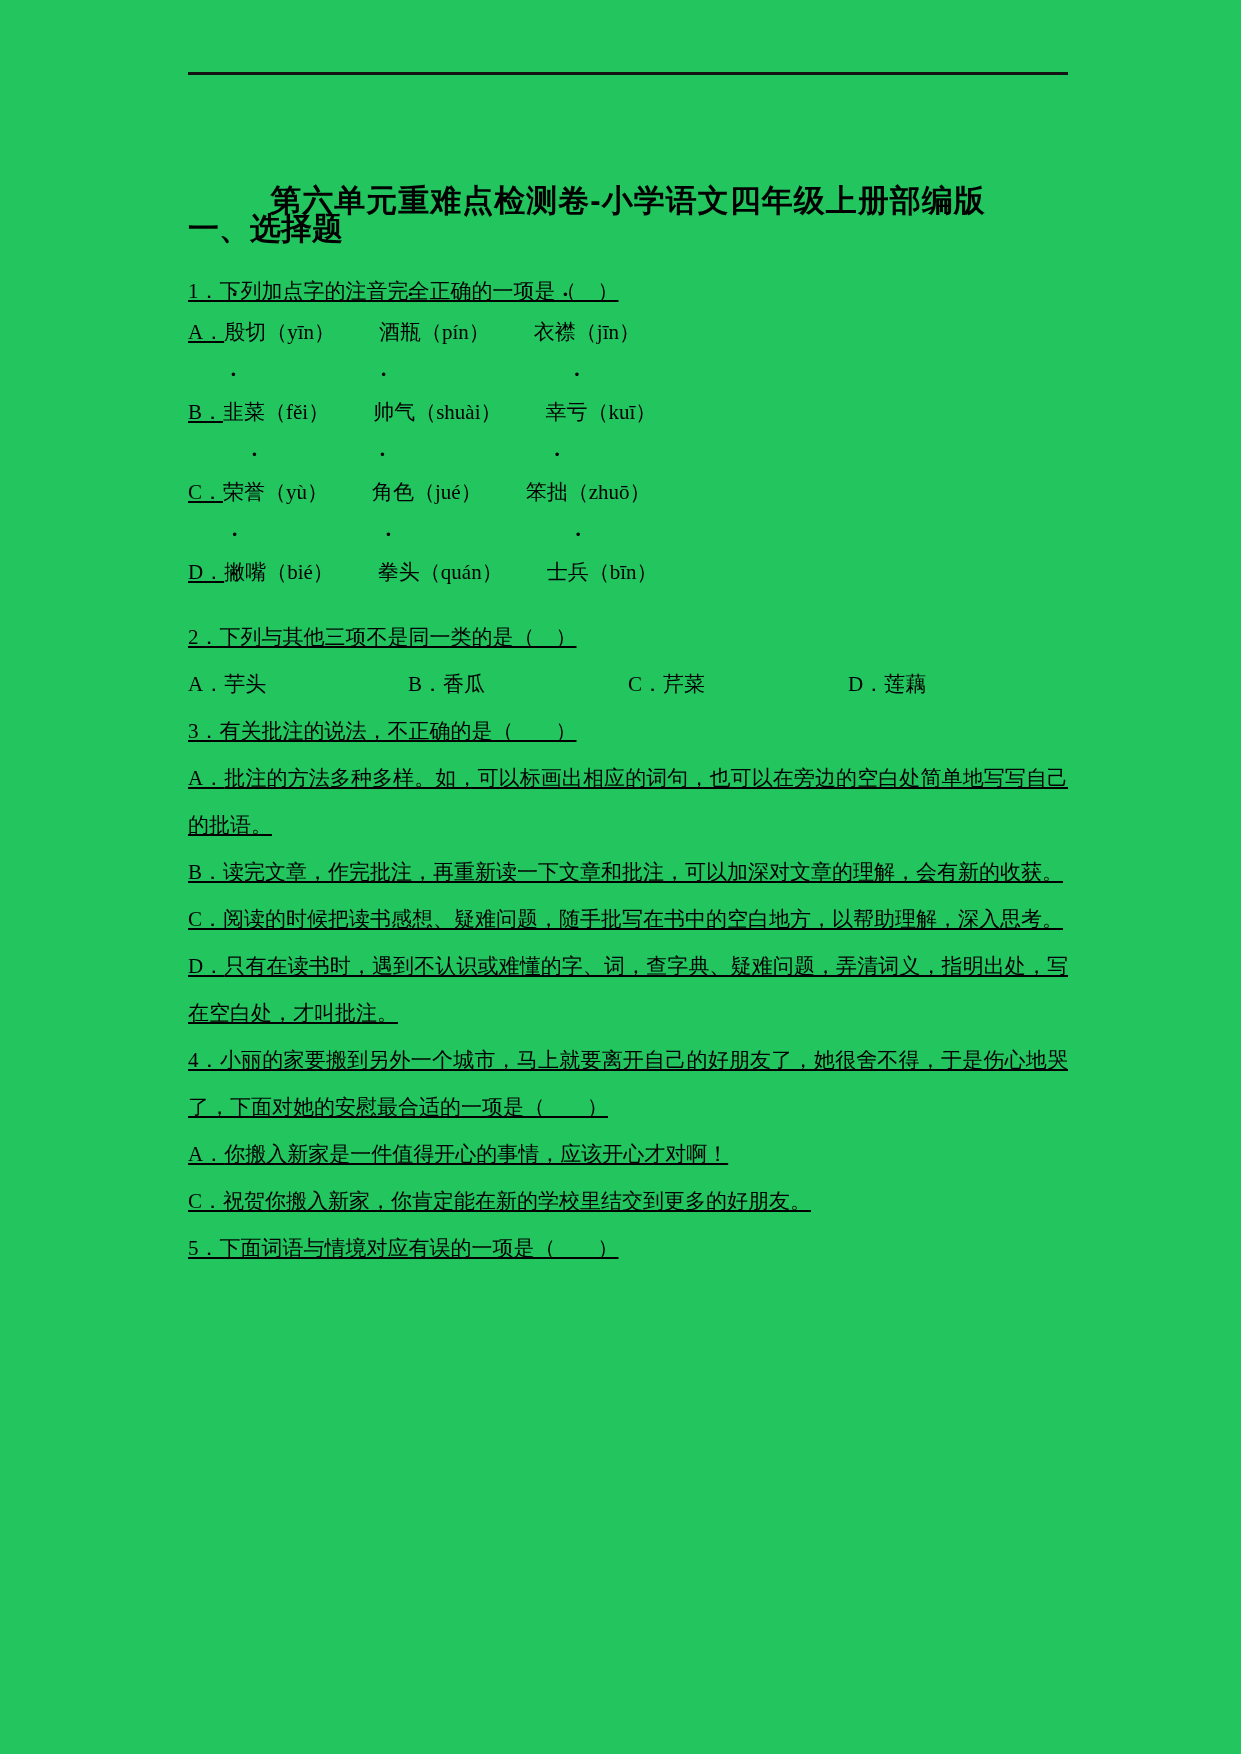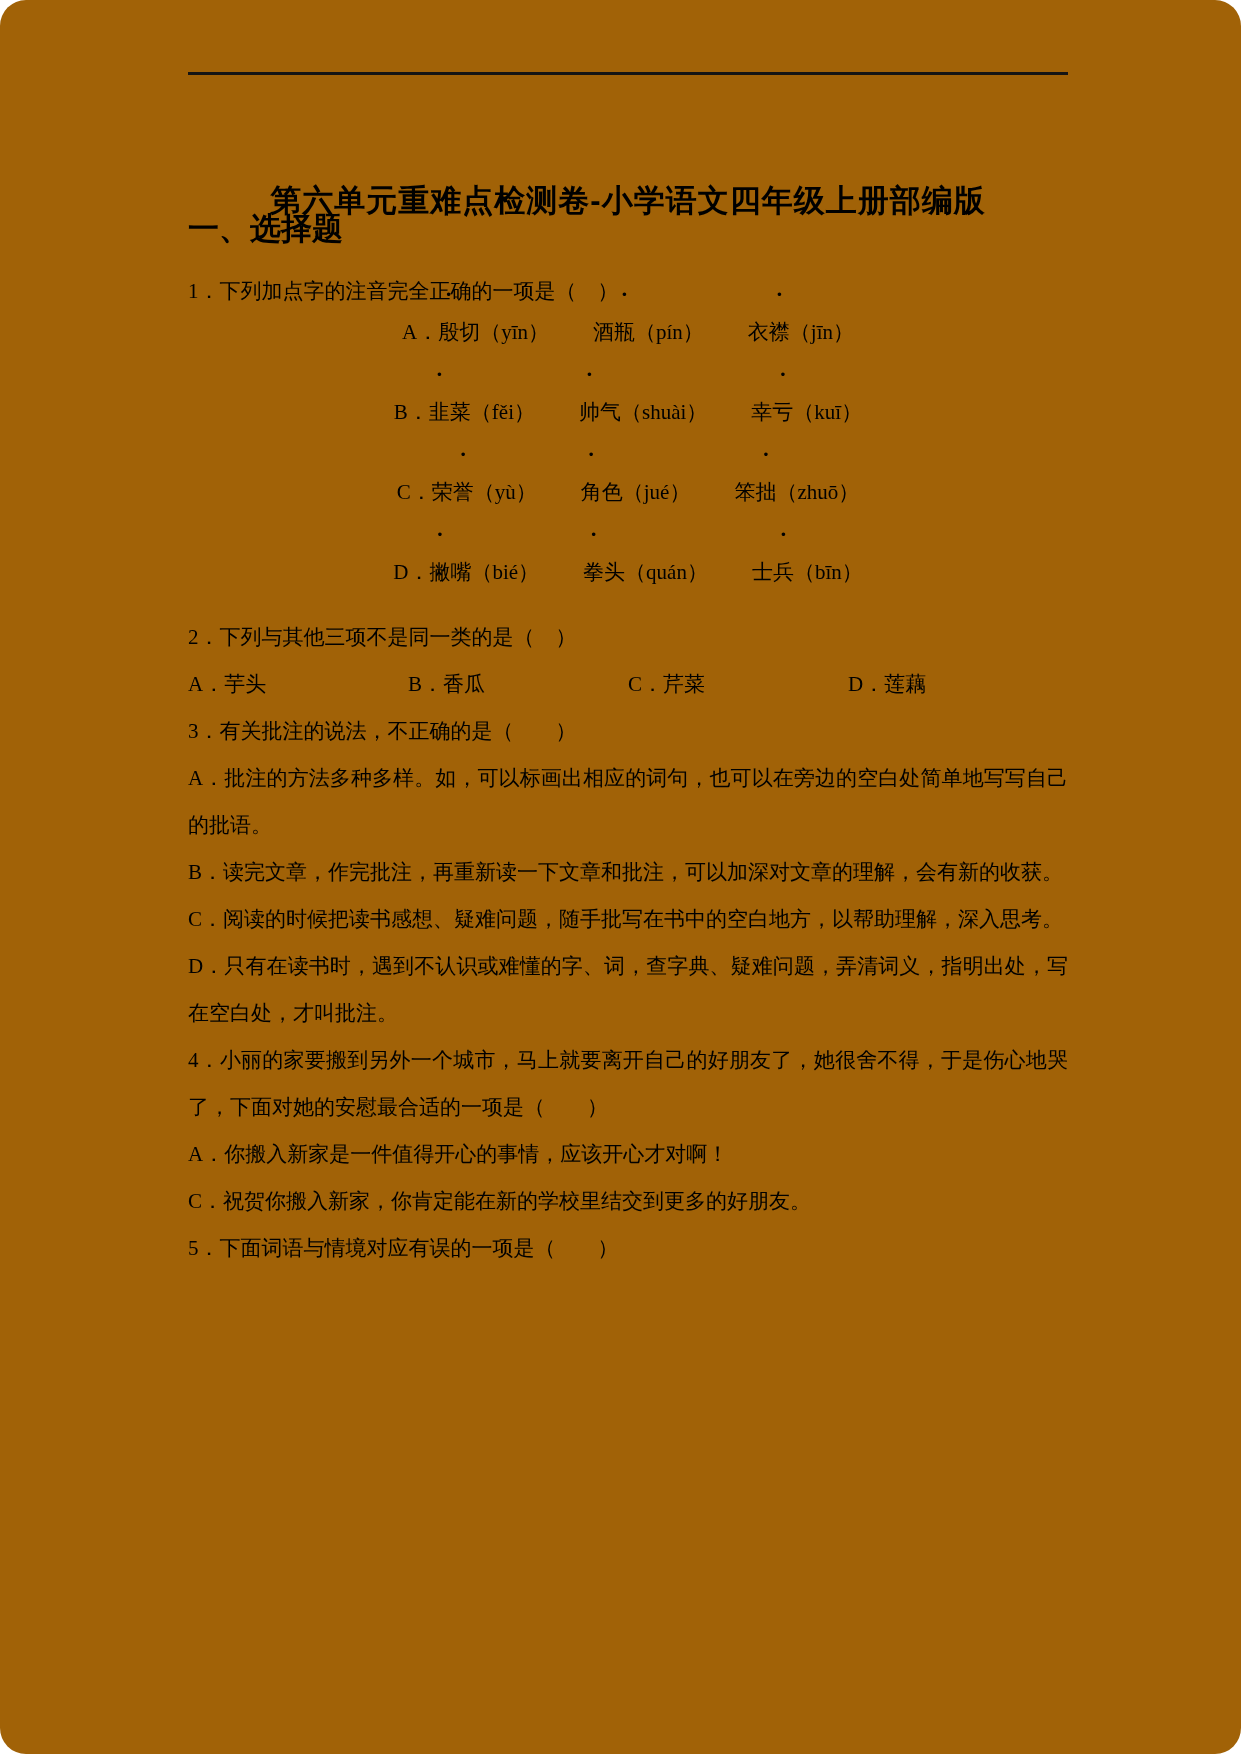--- a/index.html
+++ b/index.html
@@ -2,43 +2,43 @@
 <html><head>
 <meta charset="utf-8">
 <style>
   html,body{margin:0;padding:0;background:#ffffff;}
   body{
     width:1241px;height:1754px;
     font-family:"Liberation Serif","DejaVu Serif",serif;
     color:#000;
     position:relative;
   }
-  .page{position:absolute;left:0;top:0;width:1241px;height:1754px;background:#a16207;overflow:hidden;border-radius:26px;}
+  .page{position:absolute;left:0;top:0;width:1241px;height:1754px;background:#22c55e;overflow:hidden;}
   .rule{position:absolute;left:188px;top:72px;width:880px;height:3px;background:#141414;}
   .title{
     position:absolute;left:188px;top:160px;width:880px;
     text-align:center;
     font-family:"Liberation Sans","DejaVu Sans",sans-serif;
     font-weight:bold;font-size:31px;line-height:40px;
     letter-spacing:1px;white-space:nowrap;
   }
   .content{position:absolute;left:188px;top:214px;width:880px;}
   .section-h{
     font-family:"Liberation Sans","DejaVu Sans",sans-serif;
     font-weight:bold;font-size:31px;line-height:30px;margin:0 0 24px 0;
   }
-  .question{margin:0;}
+  .question{margin:0;text-decoration:underline;}
   .question.gap-top{margin-top:18px;}
   p{margin:0;}
   .stem,.opt-block,.opt-row{
     font-size:21px;line-height:47px;
     text-align:justify;text-align-last:left;
   }
   
-  .opt-pinyin{font-size:21px;line-height:47px;white-space:nowrap;text-align:center;}
+  .opt-pinyin{font-size:21px;line-height:47px;white-space:nowrap;}
   .opt-pinyin{margin-top:33px;}
   .opt-pinyin.first{margin-top:-6px;}
   .group{display:inline-block;margin-right:44px;}
   .group:last-child{margin-right:0;}
   .qchar{position:relative;display:inline-block;}
   .qchar.dotted::after{
     content:"·";
     position:absolute;left:50%;top:-26px;
     transform:translateX(-50%);
     font-size:22px;font-weight:bold;line-height:22px;

